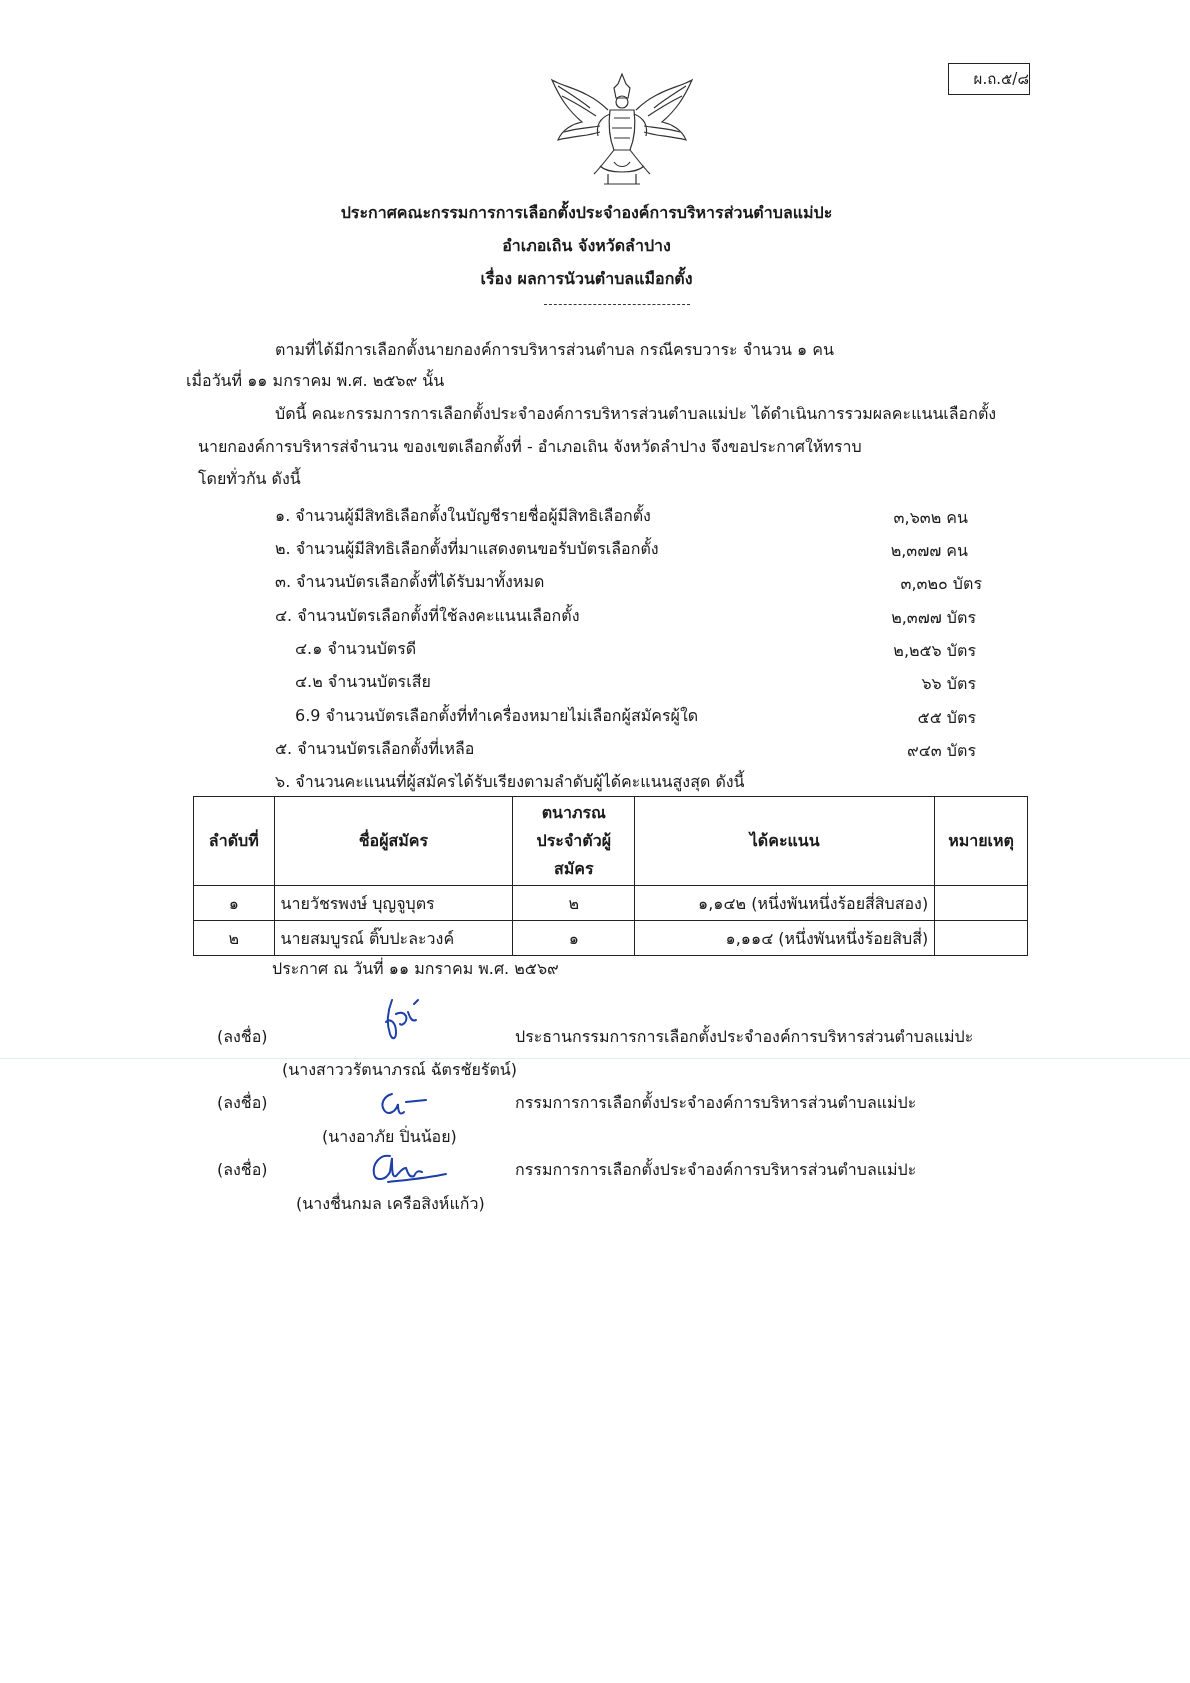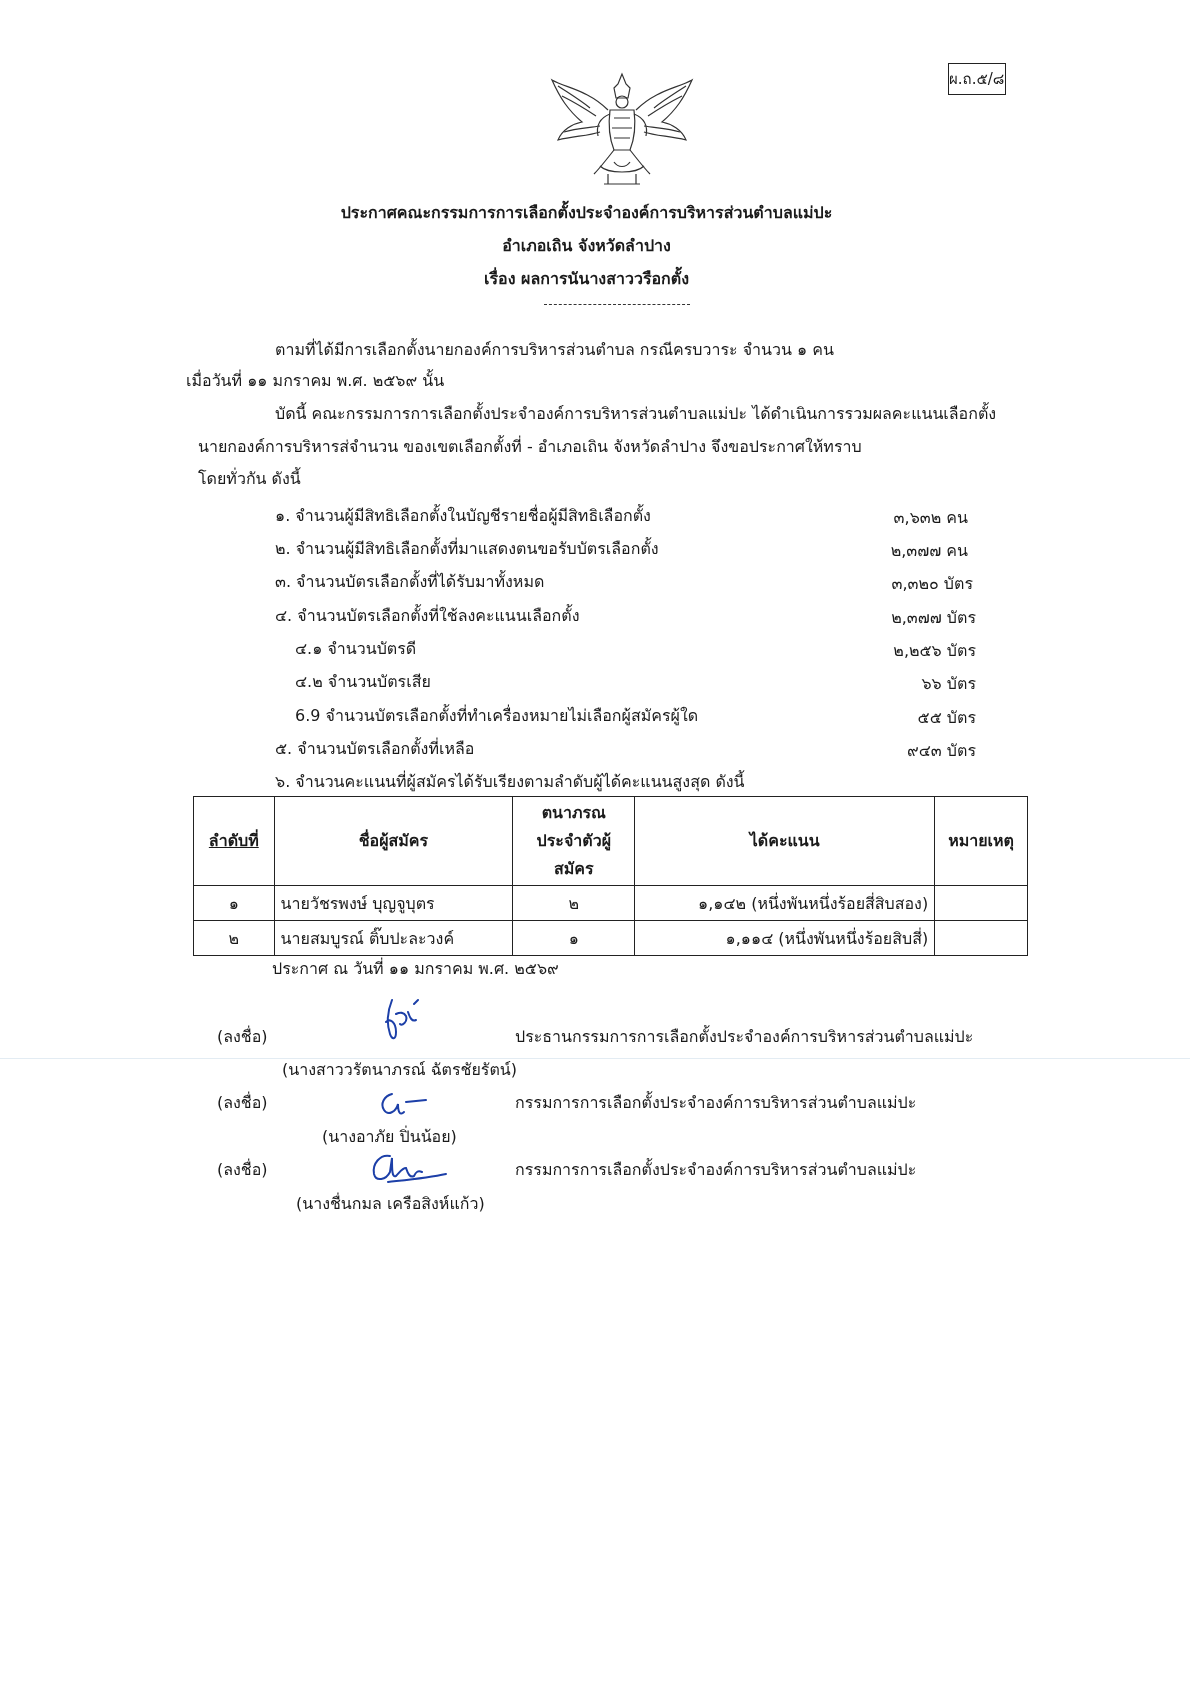--- a/index.html
+++ b/index.html
@@ -2,23 +2,23 @@
 <html><head>
   <meta charset="utf-8">
   <style>
     html, body { margin: 0; padding: 0; background: #ffffff; }
     body {
       width: 1190px; height: 1683px; position: relative; overflow: hidden;
       font-family: "DejaVu Sans", "Liberation Sans", sans-serif;
       color: #1a1a1a; font-size: 16px;
     }
     .form-code {
-      position: absolute; left: 948px; top: 63px; width: 58px; height: 32px;
+      position: absolute; left: 948px; top: 63px; width: 82px; height: 32px;
       border: 1.5px solid #222; box-sizing: border-box;
-      text-align: left; line-height: 30px; font-size: 15px;
+      text-align: right; line-height: 30px; font-size: 15px;
     }
     .garuda { position: absolute; left: 548px; top: 70px; width: 148px; height: 120px; }
     .head-line { position: absolute; left: 0; width: 1173px; text-align: center; font-size: 16px; font-weight: bold; }
     .sep { position: absolute; left: 544px; top: 304px; width: 146px; border-top: 1px dashed #333; }
     .para { position: absolute; font-size: 16px; white-space: nowrap; }
     .item-label { position: absolute; font-size: 16px; white-space: nowrap; }
     .item-val { position: absolute; font-size: 16px; white-space: nowrap; text-align: right; }
     table.results {
       position: absolute; left: 193px; top: 796px; width: 835px;
       border-collapse: collapse; font-size: 16px;
@@ -64,38 +64,38 @@
 
     <path d="M66 80 C58 90, 52 98, 46 104 M82 80 C90 90, 96 98, 102 104"></path>
     <path d="M52 96 C60 104, 88 104, 96 96"></path>
     <path d="M60 104 L60 114 M88 104 L88 114 M56 114 L92 114"></path>
     <path d="M66 92 C70 98, 78 98, 82 92"></path>
   </g>
 </svg>
 
 <div class="head-line" style="top:200px;">ประกาศคณะกรรมการการเลือกตั้งประจำองค์การบริหารส่วนตำบลแม่ปะ</div>
 <div class="head-line" style="top:233px;">อำเภอเถิน  จังหวัดลำปาง</div>
-<div class="head-line" style="top:266px;">เรื่อง  ผลการนันางสาววรือกตั้ง</div>
+<div class="head-line" style="top:266px;">เรื่อง  ผลการนัวนตำบลแมือกตั้ง</div>
 <div class="sep"></div>
 
 <div class="para" style="left:275px; top:337px;">ตามที่ได้มีการเลือกตั้งนายกองค์การบริหารส่วนตำบล กรณีครบวาระ จำนวน ๑ คน</div>
 <div class="para" style="left:186px; top:368px;">เมื่อวันที่ ๑๑ มกราคม พ.ศ. ๒๕๖๙ นั้น</div>
 <div class="para" style="left:275px; top:401px;">บัดนี้ คณะกรรมการการเลือกตั้งประจำองค์การบริหารส่วนตำบลแม่ปะ ได้ดำเนินการรวมผลคะแนนเลือกตั้ง</div>
 <div class="para" style="left:198px; top:434px;">นายกองค์การบริหารส่จำนวน ของเขตเลือกตั้งที่ -  อำเภอเถิน จังหวัดลำปาง จึงขอประกาศให้ทราบ</div>
 <div class="para" style="left:198px; top:466px;">โดยทั่วกัน ดังนี้</div>
 
 <div>
   <div class="item-label" style="left:275px; top:503px;">๑. จำนวนผู้มีสิทธิเลือกตั้งในบัญชีรายชื่อผู้มีสิทธิเลือกตั้ง</div>
   <div class="item-val" style="right:222px; top:505px;">๓,๖๓๒ คน</div>
 
   <div class="item-label" style="left:275px; top:536px;">๒. จำนวนผู้มีสิทธิเลือกตั้งที่มาแสดงตนขอรับบัตรเลือกตั้ง</div>
   <div class="item-val" style="right:222px; top:538px;">๒,๓๗๗ คน</div>
 
   <div class="item-label" style="left:275px; top:569px;">๓. จำนวนบัตรเลือกตั้งที่ได้รับมาทั้งหมด</div>
-  <div class="item-val" style="right:217px; top:571px;">๓,๓๒๐ บัตร</div>
+  <div class="item-val" style="right:208px; top:571px;">๓,๓๒๐ บัตร</div>
 
   <div class="item-label" style="left:275px; top:603px;">๔. จำนวนบัตรเลือกตั้งที่ใช้ลงคะแนนเลือกตั้ง</div>
   <div class="item-val" style="right:214px; top:605px;">๒,๓๗๗ บัตร</div>
 
   <div class="item-label" style="left:295px; top:636px;">๔.๑ จำนวนบัตรดี</div>
   <div class="item-val" style="right:214px; top:638px;">๒,๒๕๖ บัตร</div>
 
   <div class="item-label" style="left:295px; top:669px;">๔.๒ จำนวนบัตรเสีย</div>
   <div class="item-val" style="right:214px; top:671px;">๖๖ บัตร</div>
 
@@ -104,21 +104,21 @@
 
   <div class="item-label" style="left:275px; top:736px;">๕. จำนวนบัตรเลือกตั้งที่เหลือ</div>
   <div class="item-val" style="right:214px; top:738px;">๙๔๓ บัตร</div>
 
   <div class="item-label" style="left:275px; top:769px;">๖. จำนวนคะแนนที่ผู้สมัครได้รับเรียงตามลำดับผู้ได้คะแนนสูงสุด ดังนี้</div>
 </div>
 
 <table class="results">
   <thead>
     <tr>
-      <th style="width:68px;text-decoration:underline;">ลำดับที่</th>
+      <th style="width:68px;">ลำดับที่</th>
       <th style="width:228px;">ชื่อผู้สมัคร</th>
       <th style="width:110px;">
         <div>ตนาภรณ</div>
         <div>ประจำตัวผู้สมัคร</div>
       </th>
       <th style="width:290px;">ได้คะแนน</th>
       <th style="width:80px;">หมายเหตุ</th>
     </tr>
   </thead>
   <tbody>

